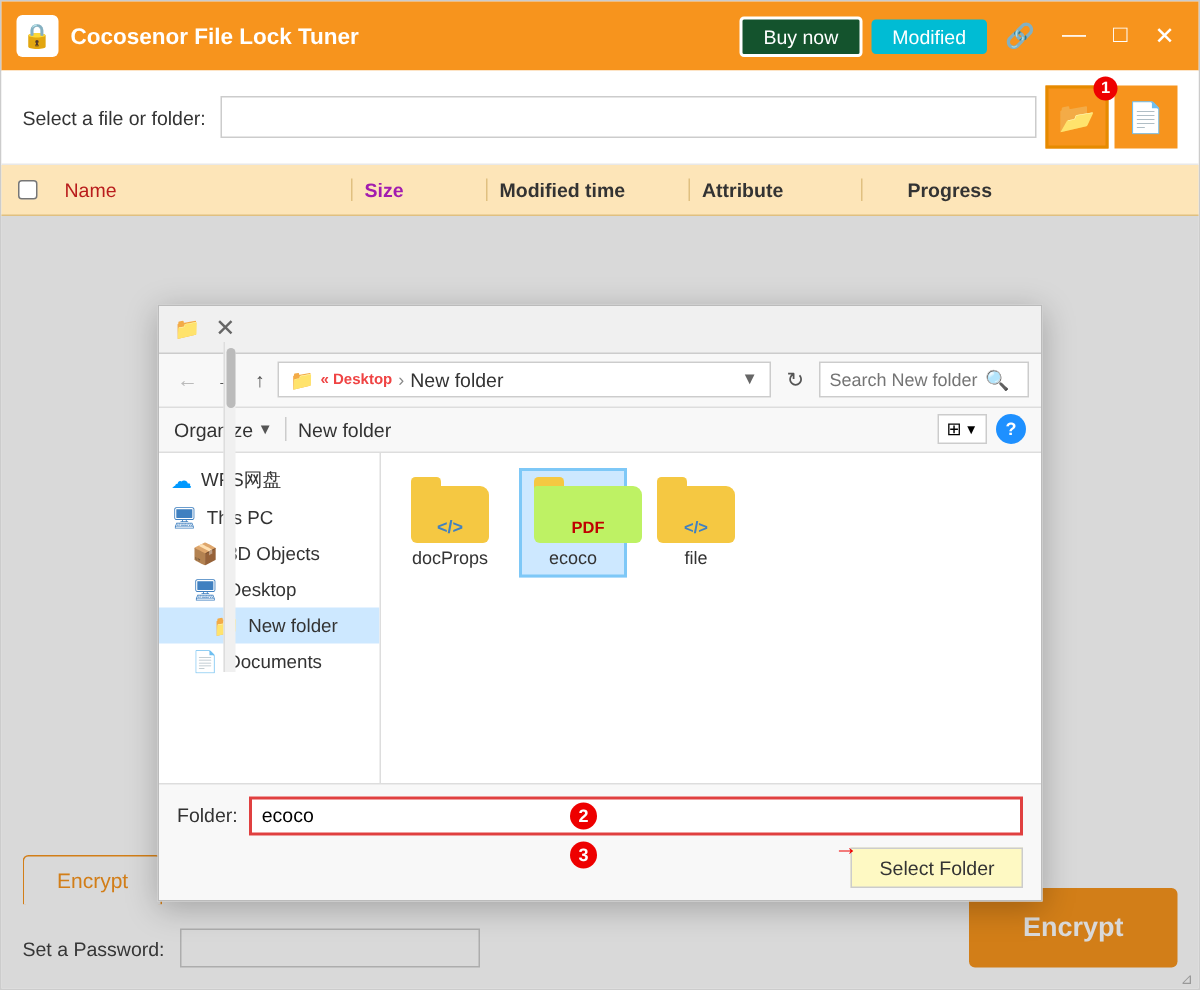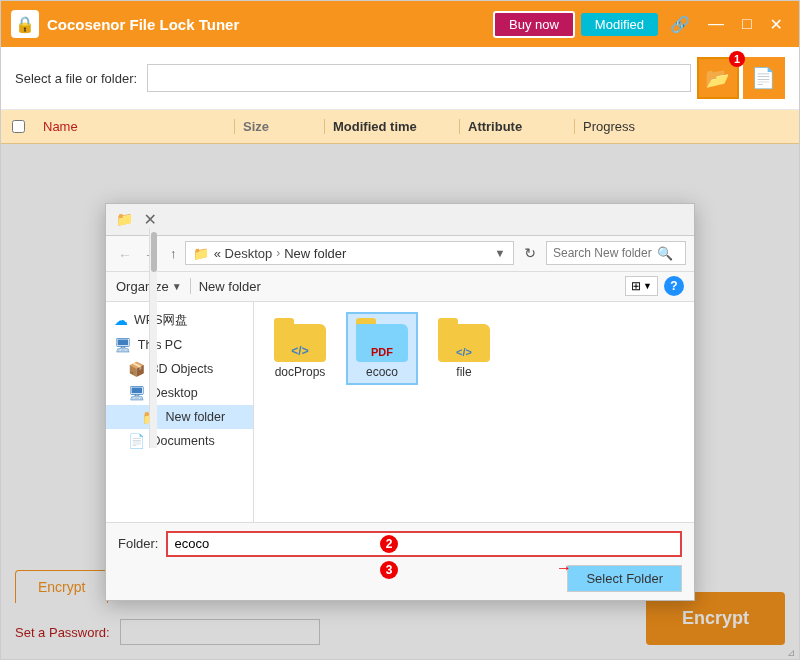--- a/index.html
+++ b/index.html
@@ -49,21 +49,21 @@
       font-size: 15px;
       font-weight: 700;
       flex: 1;
     }
     .title-bar-buttons {
       display: flex;
       align-items: center;
       gap: 6px;
     }
     .btn-buy {
-      background: #be185d;
+      background: #14532d;
       border: 2px solid #fff;
       color: #fff;
       padding: 4px 14px;
       border-radius: 3px;
       font-size: 13px;
       cursor: pointer;
     }
     .btn-register {
       background: #00bcd4;
       border: none;
@@ -166,21 +166,21 @@
       padding: 0 8px;
       font-weight: 400;
       color: #b91c1c;
       flex-shrink: 0;
       border-right: 1px solid #e0c080;
     }
     .th-size {
       width: 90px;
       padding: 0 8px;
       font-weight: 600;
-      color: #737373;
+      color: #a21caf;
       flex-shrink: 0;
       border-right: 1px solid #e0c080;
     }
     .th-modified {
       width: 135px;
       padding: 0 8px;
       font-weight: 600;
       color: #333;
       flex-shrink: 0;
       border-right: 1px solid #e0c080;
@@ -189,42 +189,43 @@
       width: 115px;
       padding: 0 8px;
       font-weight: 600;
       color: #333;
       flex-shrink: 0;
       border-right: 1px solid #e0c080;
     }
     .th-progress {
       flex: 1;
       padding: 0 8px;
-      font-weight: 400;
-      color: #333;
+      font-weight: 700;
+      color: #333;
+      margin-left: 22px;
     }
 
     
     .content-area {
       flex: 1;
       position: relative;
       overflow: hidden;
     }
     .tab-encrypt {
       background: #fff;
       border: 1px solid #f7941d;
       border-bottom: none;
       padding: 8px 22px;
       font-size: 14px;
       color: #f7941d;
       cursor: pointer;
       border-radius: 4px 4px 0 0;
     }
     .password-label {
-      color: #b91c1c;
+      color: #404040;
       margin-right: 10px;
       font-size: 13px;
     }
     .password-input {
       width: 200px;
       height: 26px;
       border: 1px solid #ccc;
       padding: 0 6px;
     }
 
@@ -530,21 +531,21 @@
       outline: none;
     }
     .dialog-btn-row {
       display: flex;
       align-items: center;
       justify-content: flex-end;
       gap: 8px;
       position: relative;
     }
     .dialog-select-btn {
-      background: #7dd3fc;
+      background: #fef9c3;
       border: 1px solid #ccc;
       padding: 5px 18px;
       font-size: 13px;
       cursor: pointer;
       color: #333;
     }
     .dialog-cancel-btn {
       background: #fff;
       border: 1px solid #ccc;
       padding: 5px 18px;
@@ -643,21 +644,21 @@
           <span class="dialog-title-icon">📁</span>
           <span class="dialog-close">✕</span>
         </div>
 
         <div class="dialog-nav">
           <span class="nav-arrow disabled">←</span>
           <span class="nav-arrow">→</span>
           <span class="nav-up">↑</span>
           <div class="nav-path">
             <span>📁</span>
-            <span style="font-size:13px; color:#404040;">« Desktop</span>
+            <span style="font-size:10px; color:#ef4444;font-weight:bold;">« Desktop</span>
             <span style="color:#888; font-size:12px;">›</span>
             <span style="font-size:13px; color:#333; font-weight:500;">New folder</span>
             <span style="margin-left:auto; color:#666; font-size:11px;">▼</span>
           </div>
           <span class="nav-refresh">↻</span>
           <div class="nav-search">
             <input type="text" style="border: none; outline: none; font-size: 12px; color: rgb(153, 153, 153); width: 100px; background: transparent;" placeholder="Search New folder">
             <span class="nav-search-icon">🔍</span>
           </div>
         </div>
@@ -723,21 +724,21 @@
                 <div class="folder-body">
                   <span class="folder-icon-overlay xml" style="position:absolute;bottom:4px;left:50%;transform:translateX(-50%);font-size:12px;font-weight:bold;color:#4080c0;">&lt;/&gt;</span>
                 </div>
               </div>
               <span class="file-label">docProps</span>
             </div>
 
             <div class="file-item selected" style="background:#cde8ff;border:2px solid #7ec8f7;">
               <div class="folder-icon" style="position:relative;">
                 <div class="folder-tab"></div>
-                <div class="folder-body" style="background:#7dd3fc;position:absolute;bottom:0;width:52px;height:38px;border-radius:2px 6px 4px 4px;">
+                <div class="folder-body" style="background:#bef264;position:absolute;bottom:0;width:72px;height:38px;border-radius:2px 6px 4px 4px;">
                   <span style="position:absolute;bottom:4px;left:50%;transform:translateX(-50%);font-size:11px;font-weight:bold;color:#c00000;">PDF</span>
                 </div>
               </div>
               <span class="file-label">ecoco</span>
             </div>
 
             <div class="file-item">
               <div class="folder-icon">
                 <div class="folder-tab"></div>
                 <div class="folder-body">

